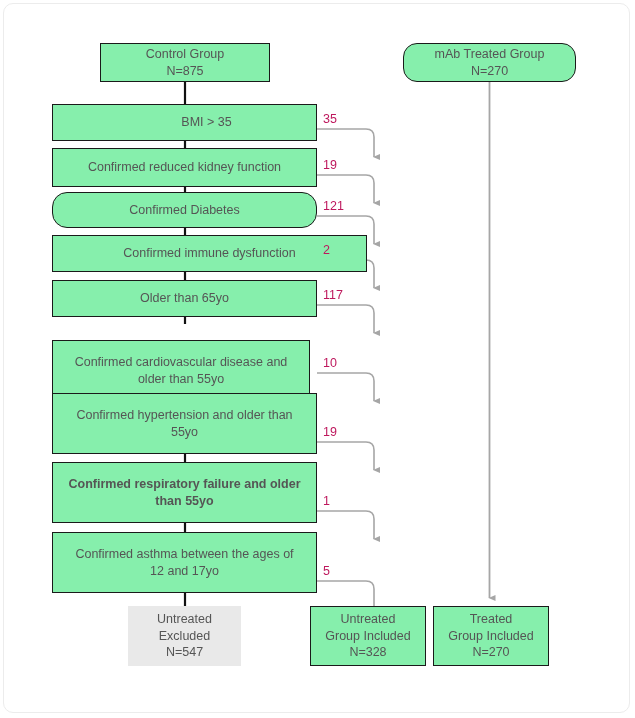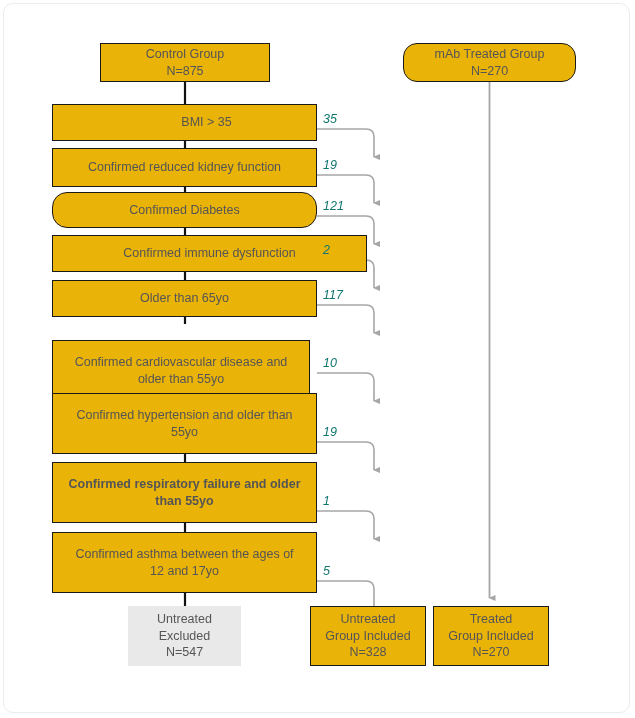--- a/index.html
+++ b/index.html
@@ -36,39 +36,38 @@
   .node {
     position: absolute;
     box-sizing: border-box;
     display: flex;
     align-items: center;
     justify-content: center;
     text-align: center;
     color: #555555;
     font-size: 12.5px;
     line-height: 16.5px;
-    background: #eab308;
+    background: #86efac;
     border: 1px solid #1a1a1a;
   }
   .node.shaded {
     background: #e9e9e9;
     border: none;
   }
   .node .txt {
     display: block;
     padding: 0 6px;
     white-space: pre-line;
   }
   .countlabel {
     position: absolute;
-    color: #0f766e;
+    color: #be185d;
     font-size: 12.5px;
     line-height: 14px;
     white-space: nowrap;
-    font-style: italic;
   }
 </style>
 </head>
 <body>
 
 <div id="page">
 
   <div id="frame"></div>
 
   <svg class="layer" viewBox="0 0 635 718">

